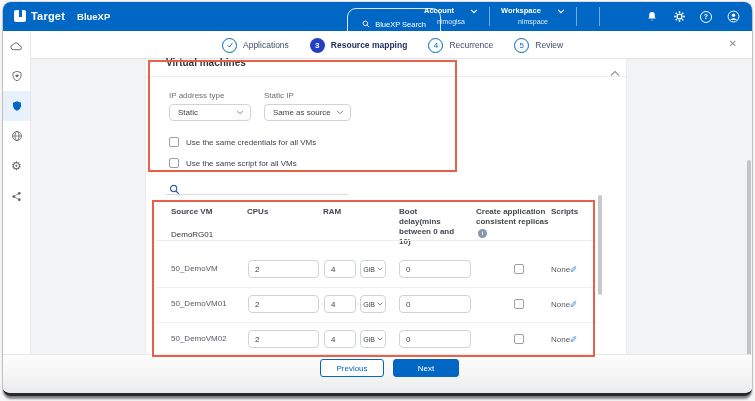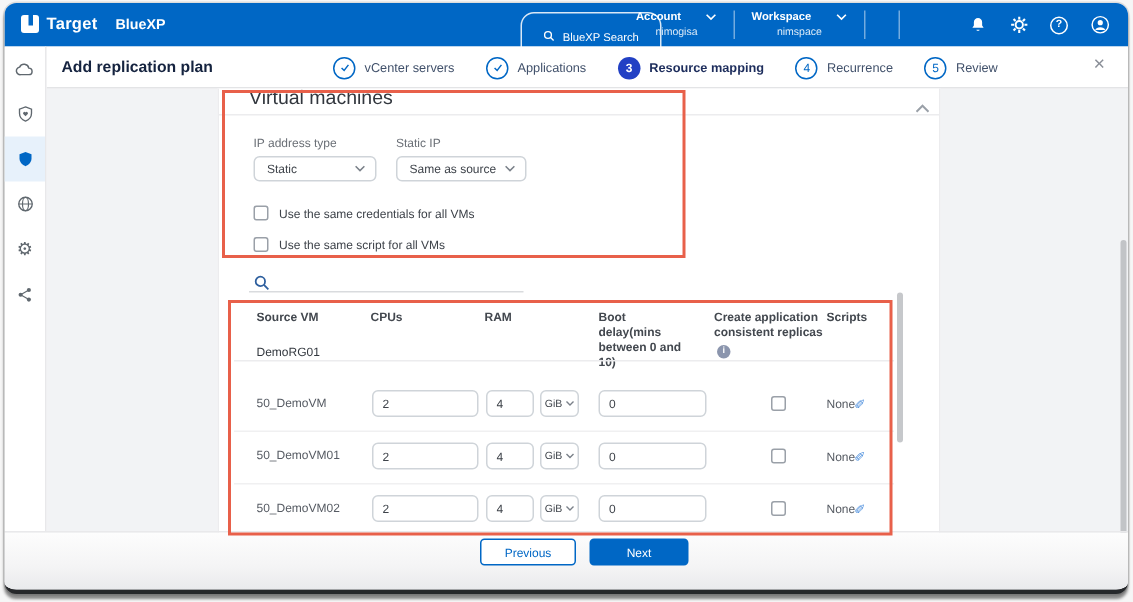--- a/index.html
+++ b/index.html
@@ -49,21 +49,21 @@
   .sidebar { position:absolute; left:0; top:29px; width:28px; bottom:39px; background:#fff;
     border-right:1px solid #e8e8ea; display:flex; flex-direction:column; }
   .side-item { width:27px; height:30px; display:flex; align-items:center; justify-content:center; cursor:pointer; }
   .side-item.active { background:#e7f1fb; }
   .side-item svg { display:block; }
   .gear-glyph { font-size:12px; color:#60686f; line-height:12px; }
 
   
   .panel { position:absolute; left:142px; top:57px; width:482px; height:299px; background:#fff;
     border-left:1px solid #ececee; border-right:1px solid #ececee; }
-  .section-title { position:absolute; left:20px; top:-2px; font-size:13px; font-weight:normal; color:#32373e; }
+  .section-title { position:absolute; left:20px; top:-2px; font-size:10px; font-weight:bold; color:#32373e; }
   .section-divider { position:absolute; left:0; top:17px; width:100%; height:1px; background:#ececee; }
   .collapse-chevron { position:absolute; right:6px; top:4px; cursor:pointer; }
   .field-label { position:absolute; top:32px; font-size:8px; color:#6a6f76; }
   .dropdown { position:absolute; top:45px; height:17px; border:1px solid #cfd4d9; border-radius:4px;
     background:#fff; display:flex; align-items:center; font-size:8px; color:#3e434a;
     padding:0 6px 0 8px; justify-content:space-between; cursor:pointer; }
   .chk-row { position:absolute; left:23px; display:flex; align-items:center; gap:7px; cursor:pointer; }
   .checkbox { width:10px; height:10px; border:1.2px solid #9aa0a8; border-radius:2px; background:#fff; flex:none; }
   .chk-label { font-size:8px; color:#3e434a; }
   .tbl-search-icon { position:absolute; left:23px; top:122px; }
@@ -171,30 +171,21 @@
           <svg width="13" height="13" viewBox="0 0 24 24">
             <circle cx="12" cy="12" r="10" fill="none" stroke="#fff" stroke-width="1.8"></circle>
             <circle cx="12" cy="9.5" r="3.2" fill="#fff"></circle>
             <path d="M5.8 18.5 a6.5 5 0 0 1 12.4 0 Z" fill="#fff"></path>
           </svg>
         </div>
       </div>
     </div>
 
     <div class="subbar">
-      <div class="page-title">Add replication plan</div>
       <div class="stepper">
-        <div class="step done">
-          <span class="step-circle done">
-            <svg width="8" height="8" viewBox="0 0 14 14">
-                <polyline points="3,7.5 6,10.5 11,4" fill="none" stroke="#0067c5" stroke-width="1.7"></polyline>
-              </svg>
-          </span>
-          <span class="step-label">vCenter servers</span>
-        </div>
         <div class="step done">
           <span class="step-circle done">
             <svg width="8" height="8" viewBox="0 0 14 14">
                 <polyline points="3,7.5 6,10.5 11,4" fill="none" stroke="#0067c5" stroke-width="1.7"></polyline>
               </svg>
           </span>
           <span class="step-label">Applications</span>
         </div>
         <div class="step active">
           <span class="step-circle active">3</span>

